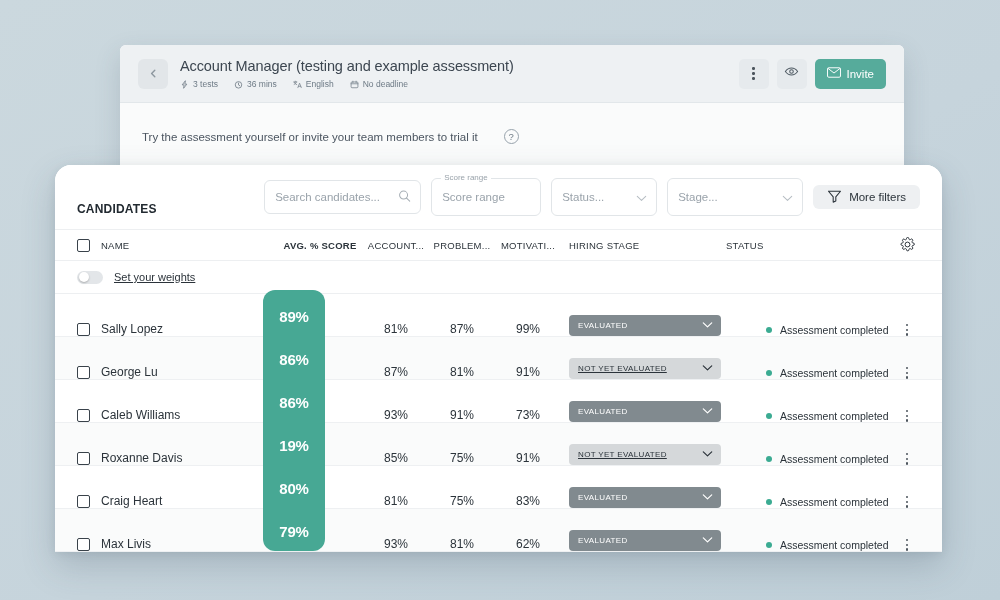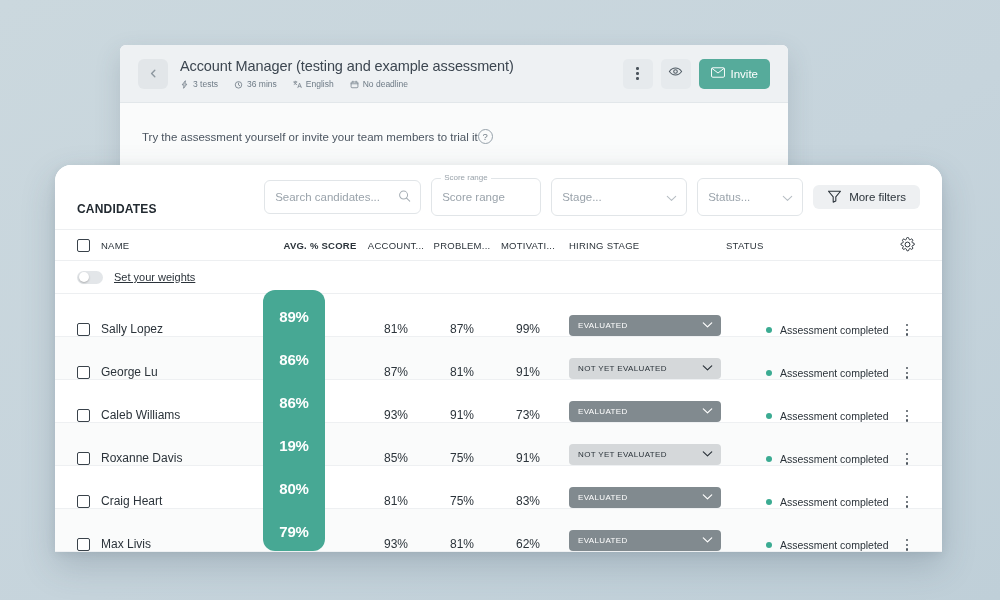--- a/index.html
+++ b/index.html
@@ -12,21 +12,21 @@
   #stage {
     position: relative;
     width: 1000px; height: 600px;
     background: linear-gradient(150deg, #cbd8de 0%, #c6d4dc 55%, #bfcfd8 100%);
   }
 
   
   #assessment-card {
     position: absolute;
     left: 120px; top: 45px;
-    width: 668px; height: 175px;
+    width: 784px; height: 175px;
     background: #ffffff;
     border-radius: 6px 6px 0 0;
     box-shadow: 0 10px 26px rgba(60,80,95,.18);
     overflow: hidden;
   }
   .assess-header {
     position: relative;
     height: 58px;
     background: #eef1f3;
     border-bottom: 1px solid #e2e7ea;
@@ -80,21 +80,21 @@
     font-size: 11.5px;
     display: flex; align-items: center; gap: 6px;
     padding: 0 12px;
   }
   .assess-body {
     padding: 26px 22px 0 22px;
     background: #fafbfb;
     height: 117px;
   }
   .trial-row {
-    display: flex; align-items: center; gap: 0;
+    display: flex; align-items: center; gap: 26px;
     font-size: 11.5px;
     color: #4b5560;
   }
   .qmark {
     width: 15px; height: 15px;
     border: 1.3px solid #97a2ab;
     border-radius: 50%;
     color: #6f7b85;
     font-size: 9.5px;
     display: flex; align-items: center; justify-content: center;
@@ -250,21 +250,21 @@
   .stage-pill {
     width: 152px; height: 21px;
     border-radius: 4px;
     display: flex; align-items: center;
     padding: 0 9px;
     font-size: 8px;
     letter-spacing: .35px;
     position: relative;
   }
   .stage-pill.evaluated { background: #818a8f; color: #fff; }
-  .stage-pill.not-evaluated { background: #d5d8da; color: #2b333a; }
+  .stage-pill.not-evaluated { background: #d5d8da; color: #2b333a; text-decoration: underline; }
   .stage-pill .pcaret { position: absolute; right: 8px; top: 50%; transform: translateY(-50%); }
   .status-cell { display: flex; align-items: center; gap: 8px; margin-left: 40px; }
   .dot { width: 6px; height: 6px; border-radius: 50%; background: #3bab92; flex: 0 0 auto; }
   .status-text { font-size: 10.5px; color: #2b333a; }
   .kebab { display: flex; flex-direction: column; gap: 2.2px; align-items: center; }
   .kebab i { width: 2.6px; height: 2.6px; border-radius: 50%; background: #4c555d; display: block; }
 
   
   #avg-highlight {
     position: absolute;
@@ -397,31 +397,31 @@
                 <path d="M9.2 9.2 12.6 12.6" stroke="#a6aeb5" stroke-width="1.1" stroke-linecap="round"></path>
               </svg>
           </span>
         </div>
 
         <div class="field-box score">
           <span class="field-legend">Score range</span>
           <span class="f-value">Score range</span>
         </div>
 
-        <div class="field-box stage">
-          <span class="f-value">Stage...</span>
+        <div class="field-box status">
+          <span class="f-value">Status...</span>
           <span class="caret">
             <svg width="11" height="7" viewBox="0 0 12 8">
                 <path d="M1.2 1.6 6 6.1l4.8-4.5" fill="none" stroke="#b6bdc3" stroke-width="1.2" stroke-linecap="round" stroke-linejoin="round"></path>
               </svg>
           </span>
         </div>
 
-        <div class="field-box status">
-          <span class="f-value">Status...</span>
+        <div class="field-box stage">
+          <span class="f-value">Stage...</span>
           <span class="caret">
             <svg width="11" height="7" viewBox="0 0 12 8">
                 <path d="M1.2 1.6 6 6.1l4.8-4.5" fill="none" stroke="#b6bdc3" stroke-width="1.2" stroke-linecap="round" stroke-linejoin="round"></path>
               </svg>
           </span>
         </div>
 
         <div class="more-filters">
           <span>
             <svg width="15" height="15" viewBox="0 0 16 16">

